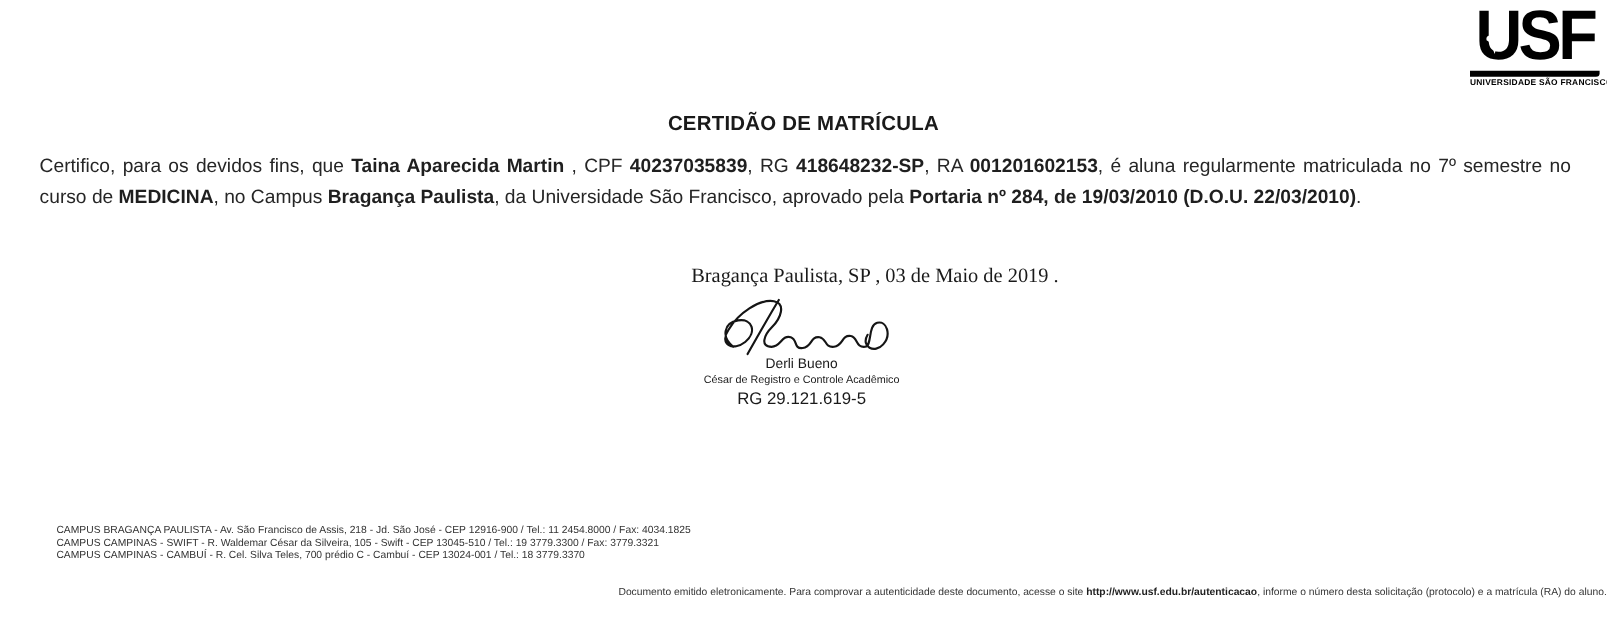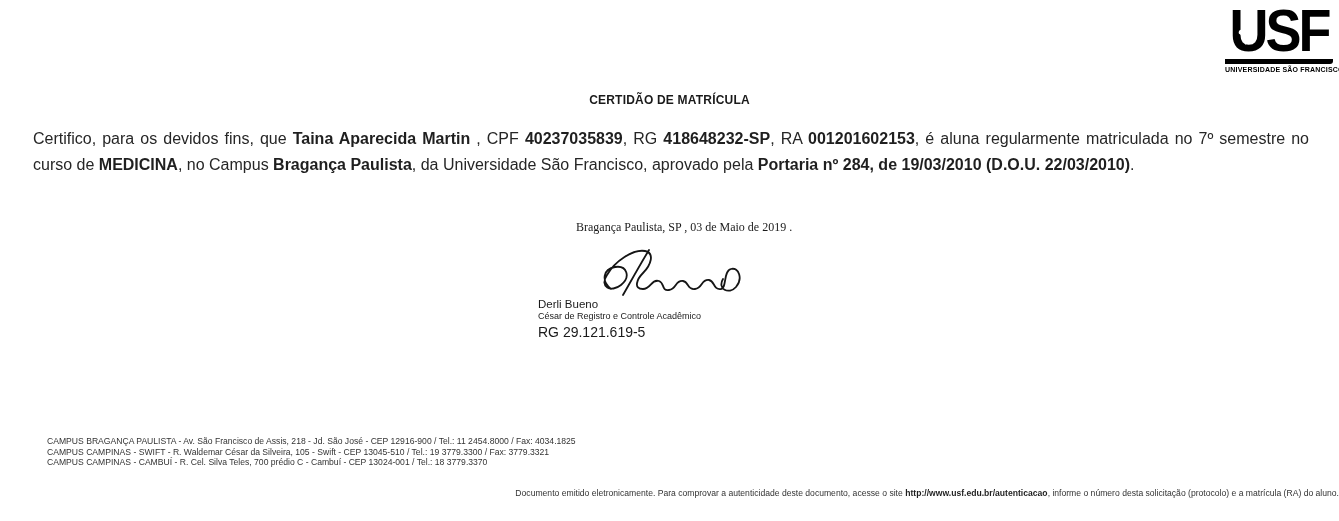--- a/index.html
+++ b/index.html
@@ -34,43 +34,43 @@
   }
   .logo-name {
     font-size:7px; font-weight:bold; letter-spacing:0.2px;
     color:#000; white-space:nowrap;
   }
 
   
   .doc-title {
     position:absolute; top:93px; left:0; width:100%;
     text-align:center;
-    font-size:12px; font-weight:bold; color:#1a1a1a;
+    font-size:17px; font-weight:bold; color:#1a1a1a;
     letter-spacing:0.2px;
   }
 
   
   .body-par {
     position:absolute; top:126px; left:33px; width:1276px;
     font-size:16px; line-height:26px;
     text-align:justify; color:#262626;
   }
   .b { font-weight:bold; color:#1f1f1f; }
 
   
   .date-line {
     position:absolute; top:220px; left:576px;
     font-family:"Liberation Serif", serif;
-    font-size:12px; color:#1a1a1a;
+    font-size:17px; color:#1a1a1a;
   }
 
   
   .sig-block {
     position:absolute; top:247px; left:538px; width:260px;
-    text-align:left;
+    text-align:center;
   }
   .sig-svg { display:block; margin:0 auto; }
   .sig-name { font-size:11.5px; color:#1a1a1a; margin-top:-5px; }
   .sig-dept { font-size:9px; color:#1a1a1a; margin-top:1px; }
   .sig-rg   { font-size:14px; color:#1a1a1a; margin-top:3px; }
 
   
   .campus-list {
     position:absolute; top:436px; left:47px;
     font-size:8.6px; line-height:10.6px; color:#333;

